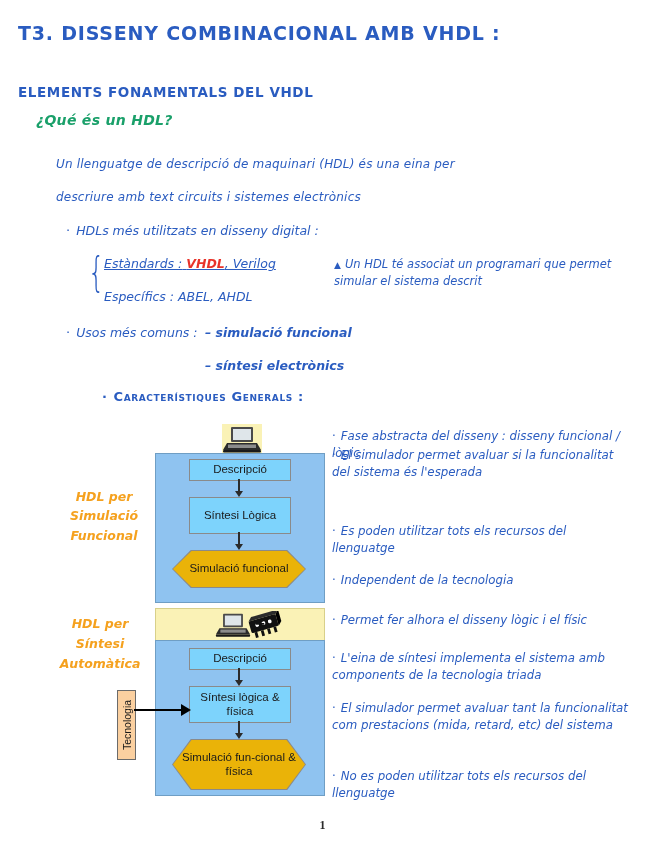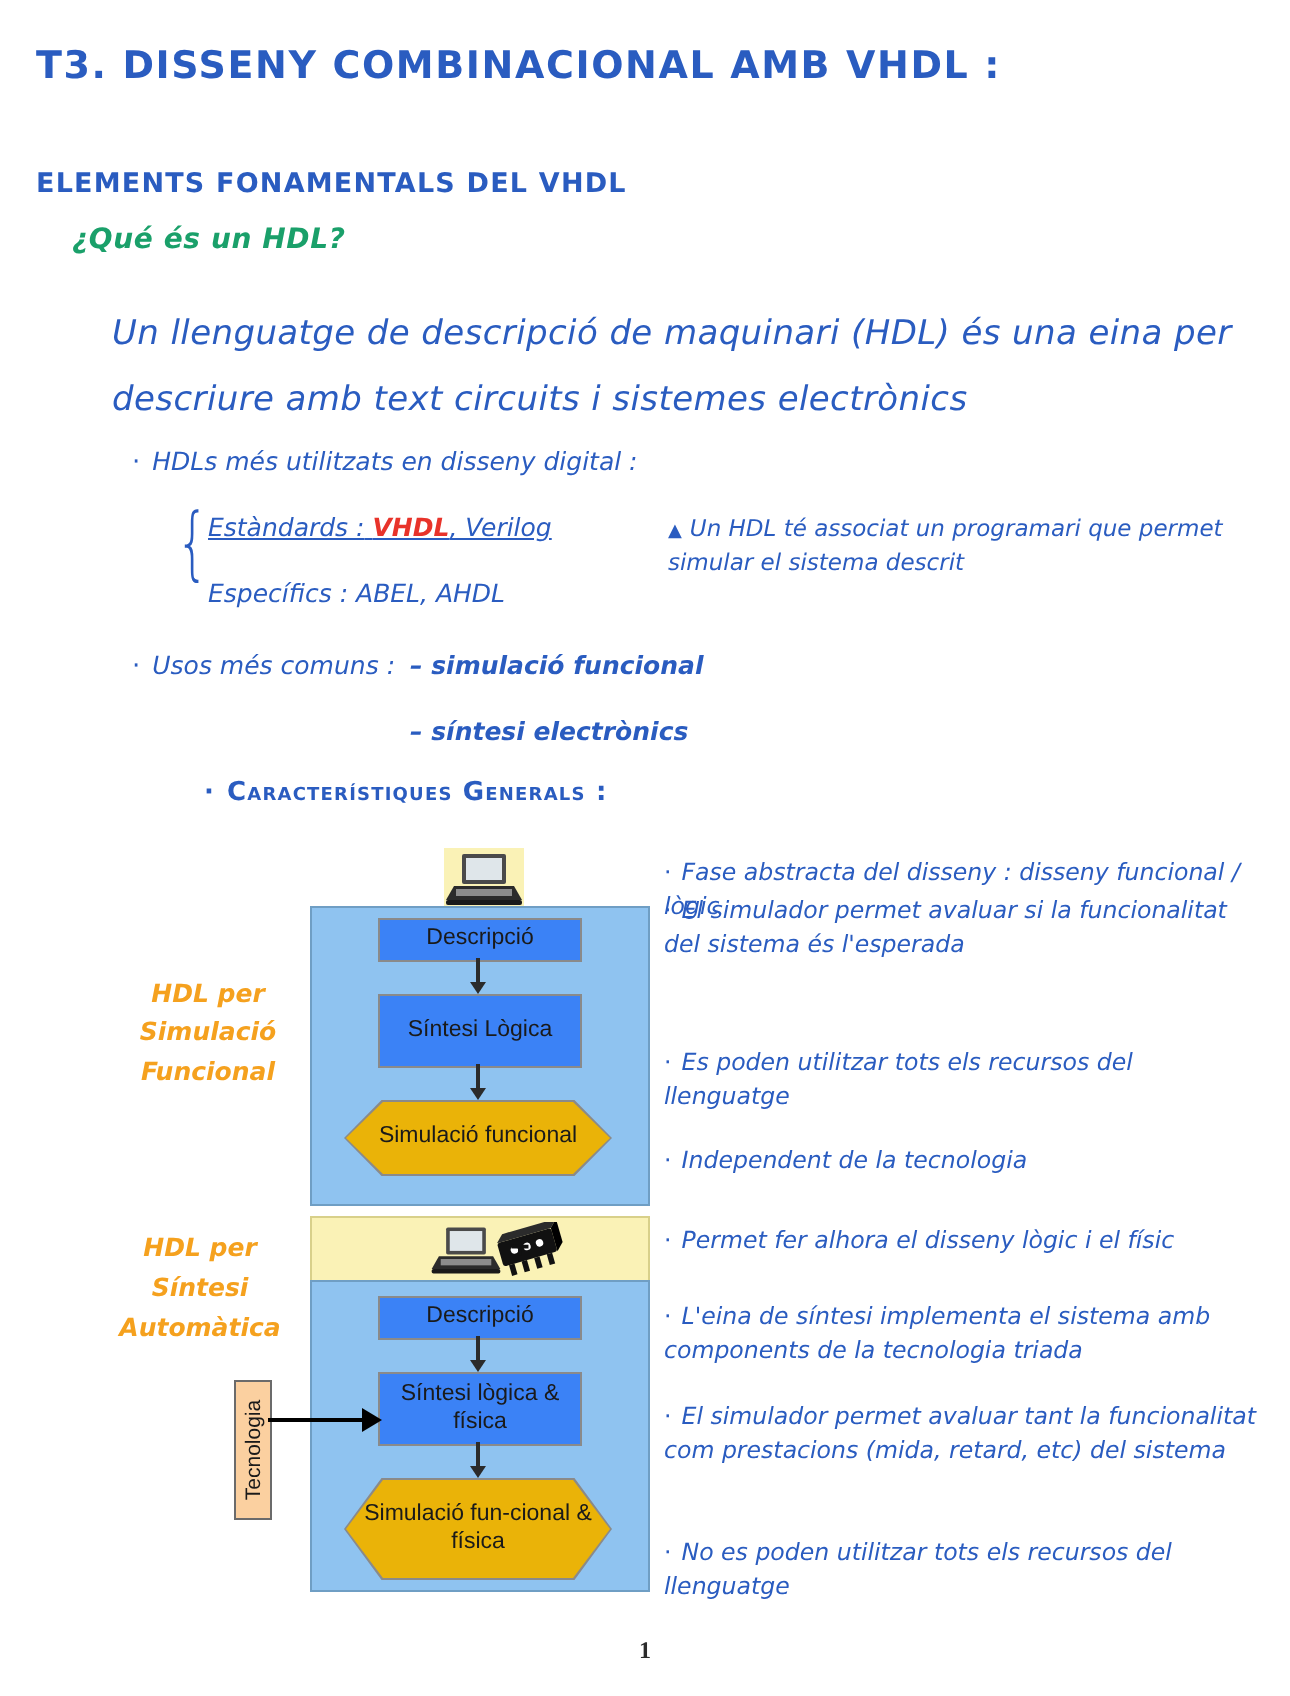--- a/index.html
+++ b/index.html
@@ -20,21 +20,21 @@
     font-size:13.5px;font-weight:700;color:#2a5cc0;
     letter-spacing:.6px;
   }
   #question{
     position:absolute;left:36px;top:112px;
     font-size:14px;font-weight:600;color:#1aa06a;
     font-style:italic;letter-spacing:.3px;
   }
   
   .para{
-    position:absolute;font-size:17px;color:#2a5cc0;
+    position:absolute;font-size:12px;color:#2a5cc0;
     font-weight:500;font-style:italic;letter-spacing:.2px;
     white-space:nowrap;
   }
   #para-l1{left:56px;top:157px;}
   #para-l2{left:56px;top:190px;}
 
   
   .b1{
     position:absolute;font-size:12.5px;color:#2a5cc0;
     font-weight:500;font-style:italic;white-space:nowrap;
@@ -78,21 +78,21 @@
   
   #diag1-panel{
     position:absolute;left:155px;top:453px;width:168px;height:148px;
     background:#8fc3f0;border:1px solid #6f9ec4;
   }
   #diag1-laptop-bg{
     position:absolute;left:222px;top:424px;width:40px;height:31px;
     background:#faf2b6;
   }
   .ibox{
-    position:absolute;background:#3b82f6;border:1px solid #8a8a8a;
+    position:absolute;background:#7dd3fc;border:1px solid #8a8a8a;
     color:#1a1a1a;font-family:"Liberation Sans",sans-serif;
     display:flex;align-items:center;justify-content:center;
     text-align:center;font-size:11.5px;line-height:1.15;
   }
   #d1-desc{left:189px;top:459px;width:100px;height:20px;}
   #d1-synth{left:189px;top:497px;width:100px;height:35px;}
   .hexwrap{position:absolute;}
   .hexborder{
     position:absolute;inset:0;
     clip-path:polygon(14% 0,86% 0,100% 50%,86% 100%,14% 100%,0 50%);

